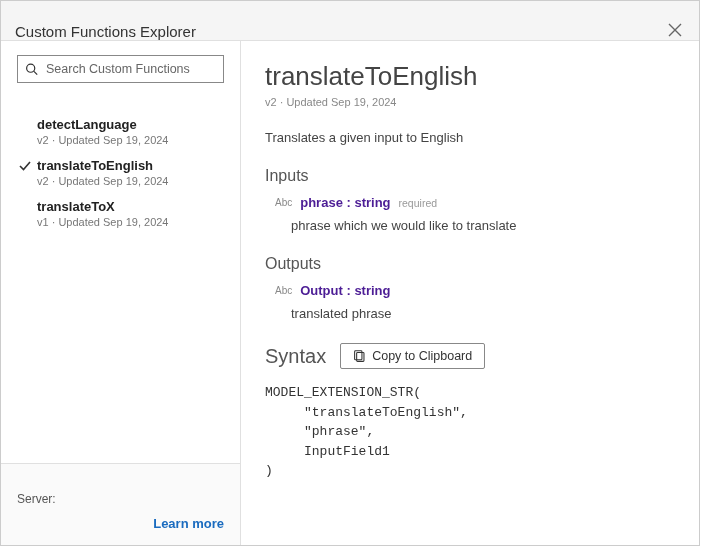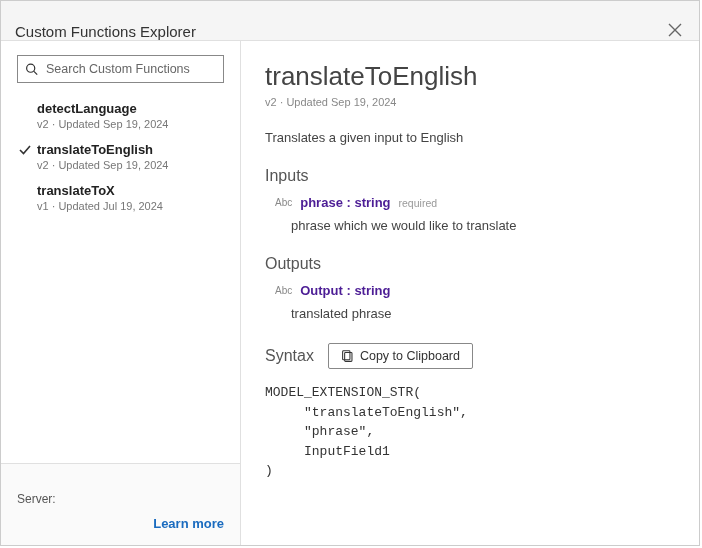--- a/index.html
+++ b/index.html
@@ -5,21 +5,21 @@
   * { box-sizing: border-box; margin: 0; padding: 0; }
   html, body { width: 702px; height: 548px; font-family: -apple-system, BlinkMacSystemFont, "Segoe UI", Arial, sans-serif; background: #fff; }
   .window { width: 700px; height: 546px; border: 1px solid #ccc; display: flex; flex-direction: column; background: #fff; }
   .titlebar { height: 40px; background: #f5f5f5; border-bottom: 1px solid #e0e0e0; display: flex; align-items: flex-end; padding: 0 14px; justify-content: space-between; }
   .titlebar-title { font-size: 15px; color: #333; }
   .close-btn { width: 20px; height: 20px; display: flex; align-items: center; justify-content: center; cursor: pointer; color: #666; }
   .close-btn svg { width: 14px; height: 14px; }
   .body { flex: 1; display: flex; min-height: 0; }
   .sidebar { width: 240px; border-right: 1px solid #e0e0e0; display: flex; flex-direction: column; }
   .sidebar-top { padding: 14px 16px 8px 16px; flex: 1; overflow-y: auto; }
-  .search-wrap { position: relative; margin-bottom: 12px; }
+  .search-wrap { position: relative; margin-bottom: 28px; }
   .search-input { width: 100%; height: 28px; border: 1px solid #888; padding: 0 8px 0 28px; font-size: 12.5px; color: #333; background: #fff; }
   .search-input::placeholder { color: #666; }
   .search-icon { position: absolute; left: 8px; top: 50%; transform: translateY(-50%); width: 13px; height: 13px; color: #333; }
   .fn-item { padding: 6px 4px 6px 20px; position: relative; cursor: pointer; }
   .fn-item .check { position: absolute; left: 2px; top: 8px; width: 12px; height: 12px; color: #333; display: none; }
   .fn-item.selected .check { display: block; }
   .fn-name { font-size: 13px; color: #222; font-weight: 600; }
   .fn-meta { font-size: 11px; color: #777; margin-top: 2px; }
   .sidebar-bottom { border-top: 1px solid #e0e0e0; padding: 28px 16px 14px 16px; background: #fafafa; }
   .server-label { font-size: 12px; color: #555; margin-bottom: 10px; }
@@ -28,21 +28,21 @@
   .main-title { font-size: 26px; color: #444; font-weight: 400; }
   .main-meta { font-size: 11px; color: #888; margin-top: 4px; }
   .main-desc { font-size: 13px; color: #444; margin-top: 22px; }
   .section-h { font-size: 16px; color: #555; font-weight: 400; margin-top: 22px; margin-bottom: 10px; }
   .param-row { display: flex; align-items: center; gap: 8px; margin-left: 10px; }
   .type-badge { font-size: 10px; color: #888; }
   .param-name { font-size: 13px; font-weight: 700; color: #4c1d95; }
   .required { font-size: 10.5px; color: #999; }
   .param-desc { font-size: 13px; color: #444; margin-left: 26px; margin-top: 8px; }
   .syntax-row { display: flex; align-items: center; gap: 14px; margin-top: 22px; }
-  .syntax-h { font-size: 16px; color: #555; font-weight: 400; }
+  .syntax-h { font-size: 20px; color: #555; font-weight: 400; }
   .copy-btn { border: 1px solid #888; background: #fff; padding: 5px 12px; font-size: 12.5px; color: #333; display: flex; align-items: center; gap: 6px; cursor: pointer; border-radius: 2px; }
   .copy-btn svg { width: 13px; height: 13px; }
   .code-block { font-family: "Courier New", monospace; font-size: 13px; color: #333; margin-top: 14px; white-space: pre; line-height: 1.5; }
 </style>
 </head>
 <body>
 
 <div class="window">
   <div class="titlebar">
     <div class="titlebar-title">Custom Functions Explorer</div>
@@ -69,21 +69,21 @@
             </div>
             <div class="fn-item selected">
               <svg class="check" viewBox="0 0 12 12">
                 <path d="M1 6 L4.5 9.5 L11 2" fill="none" stroke="currentColor" stroke-width="1.6"></path>
               </svg>
               <div class="fn-name">translateToEnglish</div>
               <div class="fn-meta">v2 · Updated Sep 19, 2024</div>
             </div>
             <div class="fn-item">
               <div class="fn-name">translateToX</div>
-              <div class="fn-meta">v1 · Updated Jul 19, 2024</div>
+              <div class="fn-meta">v1 · Updated Sep 19, 2024</div>
             </div>
           </div>
       </div>
       <div class="sidebar-bottom">
         <div class="server-label">Server:</div>
         <div class="learn-more">Learn more</div>
       </div>
     </div>
     <div class="main">
       <div class="main-title">translateToEnglish</div>

